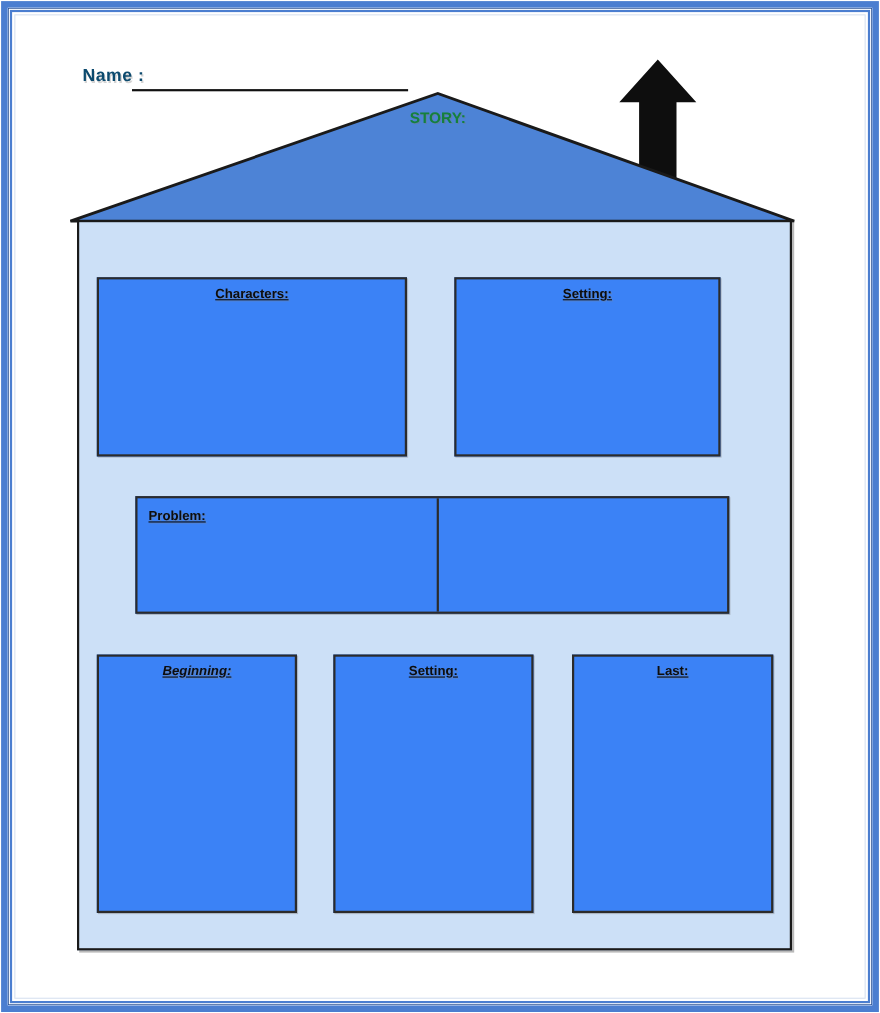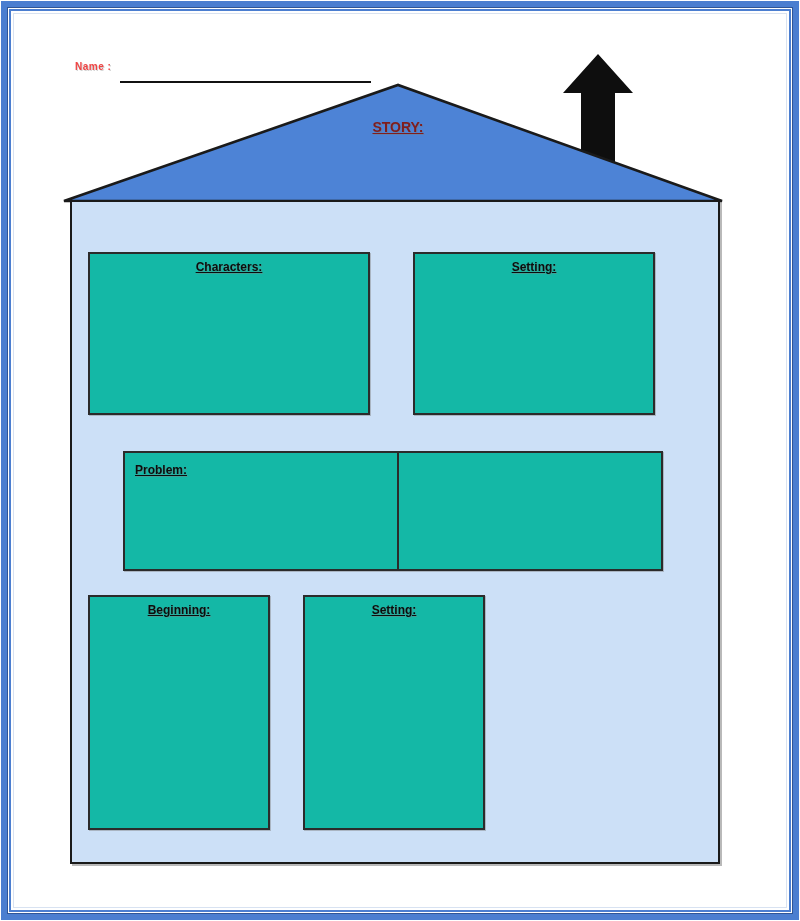--- a/index.html
+++ b/index.html
@@ -12,72 +12,70 @@
   }
   
   .b1{position:absolute;inset:1px;border:6px solid #4b7ed0;
       box-shadow:inset 0 0 0 1px #2f5597;pointer-events:none;}
   .b2{position:absolute;inset:9px;border:2px solid #4b7ed0;pointer-events:none;}
   .b3{position:absolute;inset:13px;border:1px solid #d8e2f1;pointer-events:none;}
 
   
   .name-label{
     position:absolute;left:75px;top:61px;
-    font-size:10px;font-weight:bold;color:#ef4444;
+    font-size:16px;font-weight:bold;color:#0c4a6e;
     letter-spacing:.5px;
     text-shadow:1px 1px 0 rgba(130,130,130,.35);
   }
   .name-line{
     position:absolute;left:120px;top:62px;width:251px;height:19px;
     border-bottom:2px solid #111;
   }
 
   
   .house-svg{position:absolute;left:0;top:0;}
 
   .story-label{
     position:absolute;left:338px;top:99px;width:120px;
     text-align:center;
-    font-size:14px;font-weight:bold;color:#7f1d1d;
-    text-decoration:underline;
+    font-size:14px;font-weight:bold;color:#15803d;
     text-shadow:1px 1px 0 rgba(120,120,120,.4);
-    margin-top:20px;
   }
 
   
   .house-body{
     position:absolute;left:70px;top:200px;width:650px;height:664px;
     box-sizing:border-box;
     background:#cce0f7;
     border:2px solid #1a1a1a;
     box-shadow:2px 2px 0 rgba(128,128,128,.55);
   }
 
   
   .wbox{
     position:absolute;box-sizing:border-box;
-    background:#14b8a6;border:2px solid #2b2b2b;
+    background:#3b82f6;border:2px solid #2b2b2b;
     box-shadow:1px 1px 0 rgba(128,128,128,.45);
   }
   .box-label{
     font-size:12px;font-weight:bold;color:#0d0d0d;
     text-decoration:underline;
     text-shadow:1px 1px 0 rgba(130,130,130,.4);
   }
   .center-label{display:block;text-align:center;padding-top:6px;}
 
   .box-characters{left:88px;top:252px;width:282px;height:163px;}
   .box-setting{left:413px;top:252px;width:242px;height:163px;}
 
-  .box-ps{left:123px;top:451px;width:540px;height:120px;display:flex;}
+  .box-ps{left:123px;top:451px;width:540px;height:107px;display:flex;}
   .ps-left{width:274px;box-sizing:border-box;border-right:2px solid #2b2b2b;
            padding:7px 0 0 10px;}
   .ps-right{flex:1;padding:6px 8px 0 0;text-align:right;}
 
-  .box-beginning{left:88px;top:595px;width:182px;height:235px;}
+  .box-beginning{left:88px;top:595px;width:182px;height:235px;font-style:italic;}
   .box-middle{left:303px;top:595px;width:182px;height:235px;}
   .box-last{left:520px;top:595px;width:183px;height:235px;}
 </style>
 </head>
 <body>
 
 <div class="page">
 
   <div class="b1"></div>
   <div class="b2"></div>
@@ -107,14 +105,17 @@
       <span class="box-label">Problem:</span>
     </div>
   </div>
 
   <div class="wbox box-beginning">
     <span class="box-label center-label">Beginning:</span>
   </div>
   <div class="wbox box-middle">
     <span class="box-label center-label">Setting:</span>
   </div>
+  <div class="wbox box-last">
+    <span class="box-label center-label">Last:</span>
+  </div>
 
 </div>
 
 </body></html>

